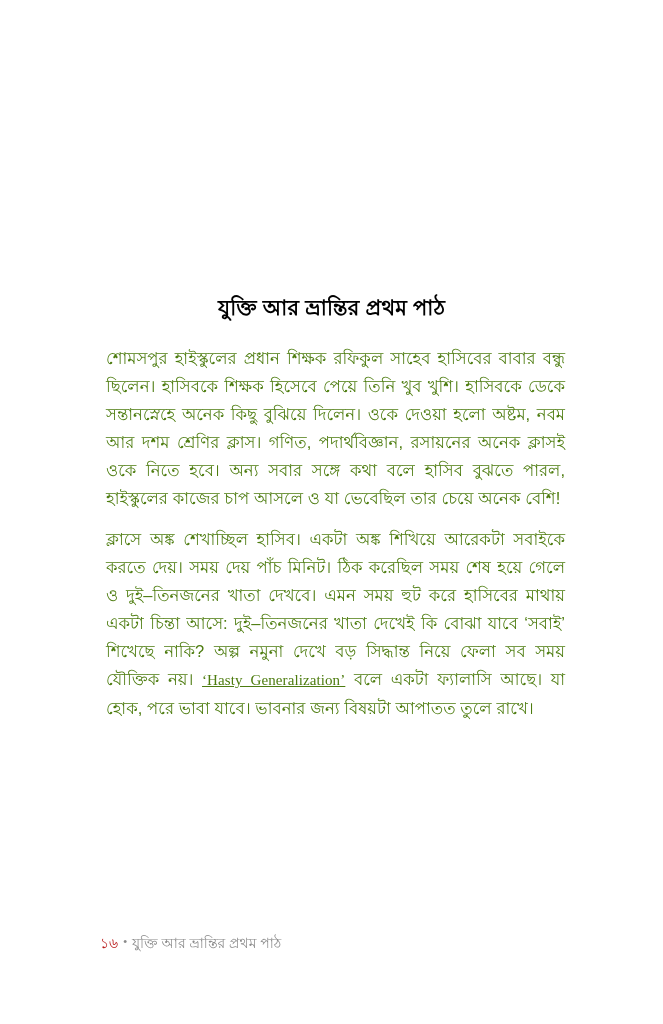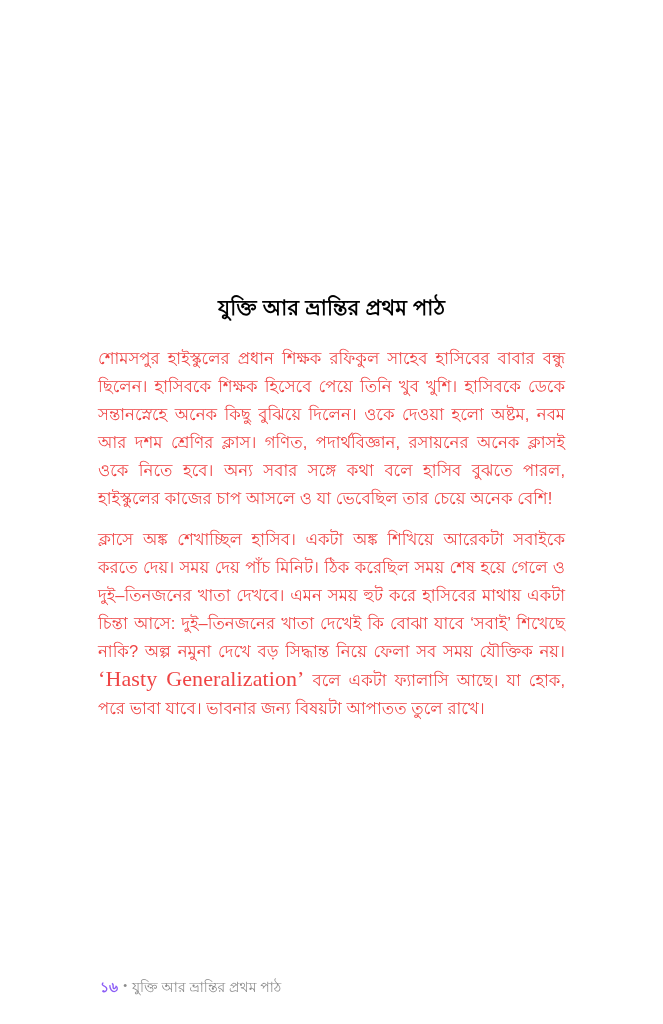--- a/index.html
+++ b/index.html
@@ -39,56 +39,56 @@
   }
 
   .body-block {
     position: absolute;
     left: 98px;
     top: 344px;
     width: 467px;
   }
 
   p.para {
-    margin: 0 0 13px 0;
+    margin: 0 0 13px 8px;
     font-size: 16.5px;
     line-height: 28px;
     text-align: justify;
     text-justify: inter-word;
-    color: #ef4444;
+    color: #4d7c0f;
     word-spacing: 0.2px;
   }
   p.para:last-child {
     margin-bottom: 0;
   }
 
   
   .latin-term {
     font-family: "Liberation Serif", "DejaVu Serif", serif;
-    font-size: 22px;
+    font-size: 15px;
     letter-spacing: 0.1px;
+    text-decoration: underline;
   }
 
   
   .footer {
     position: absolute;
     left: 100px;
     top: 933px;
     display: flex;
     align-items: baseline;
     gap: 0;
     color: #8a8a8a;
     font-size: 14px;
     line-height: 20px;
     white-space: nowrap;
   }
   .footer .folio {
-    color: #8b5cf6;
-    font-weight: bold;
-    margin-top: 44px;
+    color: #b91c1c;
+    font-weight: normal;
   }
   .footer .sep {
     margin: 0 5px;
     font-size: 11px;
     position: relative;
     top: -3px;
     color: #8a8a8a;
   }
   .footer .running-title {
     color: #8a8a8a;

